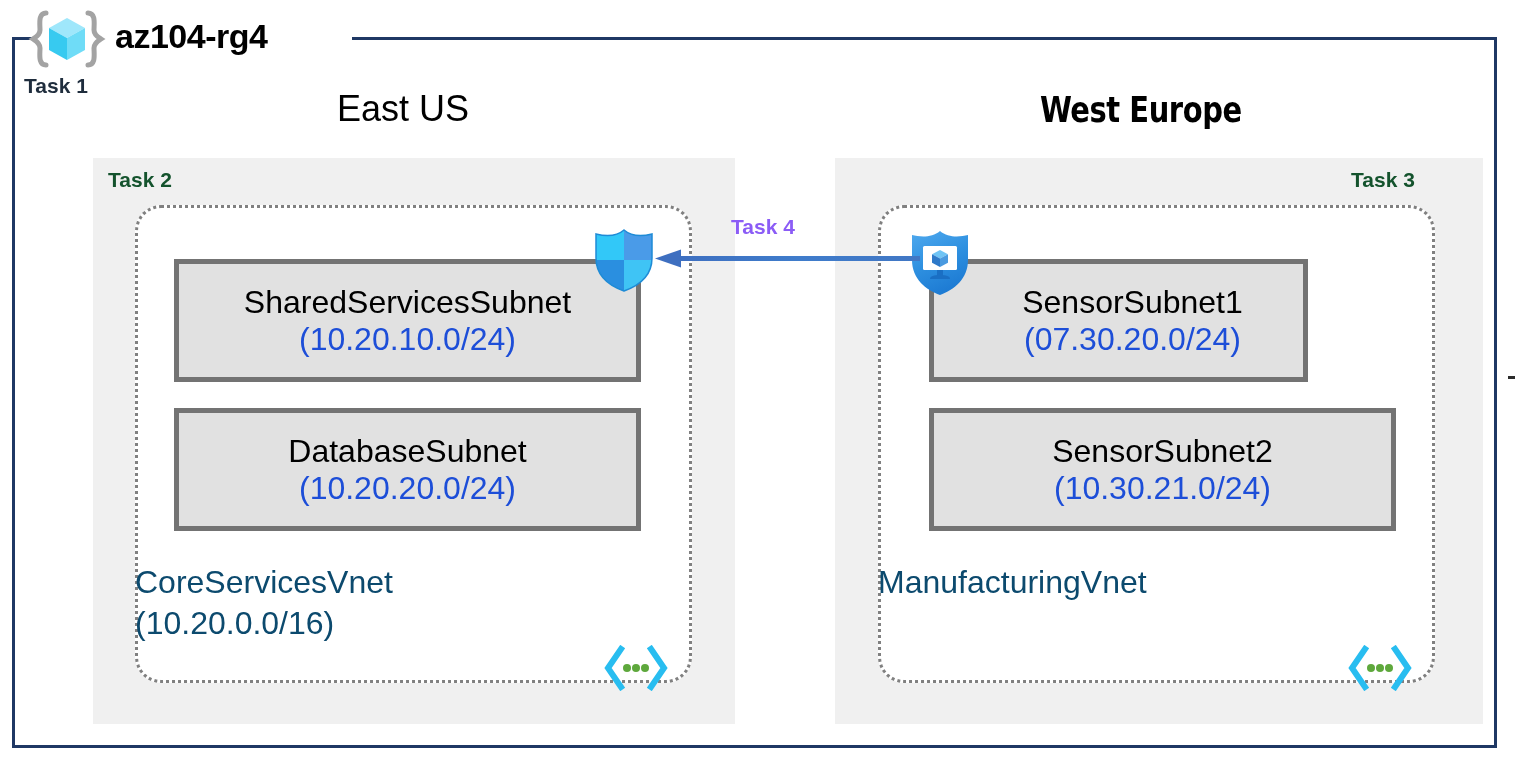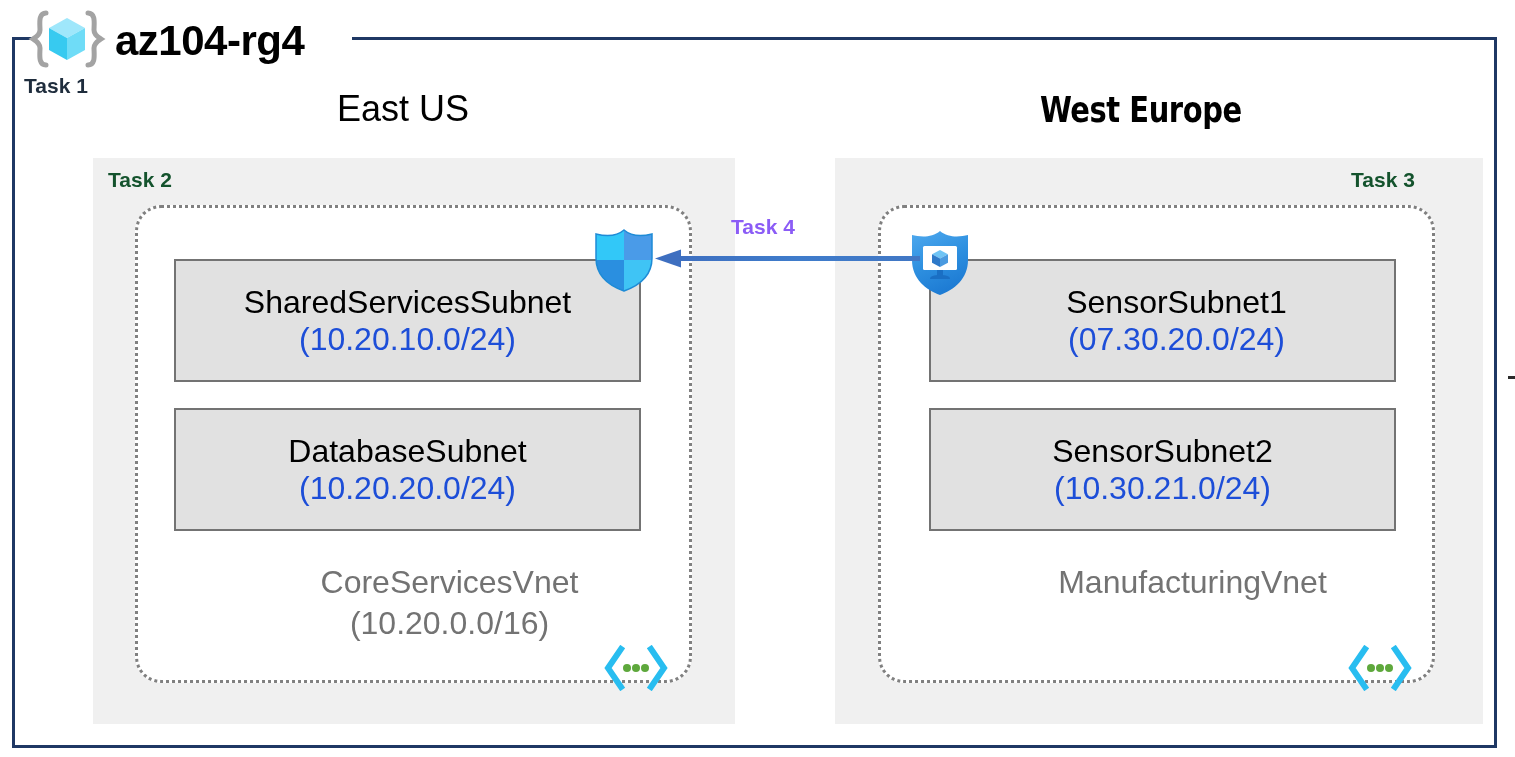--- a/index.html
+++ b/index.html
@@ -21,21 +21,21 @@
   .rg-top-seg{position:absolute;height:3px;background:#1F3864;top:37px;}
   #rg-top-left{left:12px;width:22px;}
   #rg-top-right{left:352px;width:1145px;}
 
   
   #rg-icon{position:absolute;left:28px;top:10px;width:78px;height:58px;}
 
   
   #rg-title{
     position:absolute;left:115px;top:17px;
-    font-size:42px;font-weight:700;color:#000000;
+    font-size:34px;font-weight:700;color:#000000;
     letter-spacing:-0.5px;white-space:nowrap;
   }
 
   
   #task1-label{
     position:absolute;left:24px;top:74px;
     font-size:21px;font-weight:700;color:#1F2D3D;white-space:nowrap;
   }
 
   
@@ -67,35 +67,35 @@
   .vnet-box{
     position:absolute;box-sizing:border-box;
     border:3px dotted #808080;border-radius:26px;background:#FFFFFF;
   }
   #vnet-box-0{left:135px;top:205px;width:557px;height:478px;}
   #vnet-box-1{left:878px;top:205px;width:557px;height:478px;}
 
   
   .subnet-box{
     position:absolute;box-sizing:border-box;
-    background:#E1E1E1;border:2px solid #737373;
+    background:#E1E1E1;border:5px solid #737373;
     display:flex;flex-direction:column;align-items:center;justify-content:center;
   }
   .subnet-name{font-size:32px;color:#000000;line-height:1.14;white-space:nowrap;}
   .subnet-cidr{font-size:32px;color:#1d4ed8;line-height:1.14;white-space:nowrap;}
 
   #subnet-0-0{left:174px;top:259px;width:467px;height:123px;}
   #subnet-0-1{left:174px;top:408px;width:467px;height:123px;}
-  #subnet-1-0{left:929px;top:259px;width:467px;height:123px;padding-left:28px;}
+  #subnet-1-0{left:929px;top:259px;width:379px;height:123px;padding-left:28px;}
   #subnet-1-1{left:929px;top:408px;width:467px;height:123px;}
 
   
   .vnet-caption{
-    position:absolute;width:557px;text-align:center;
-    font-size:32px;color:#737373;line-height:1.28;padding-left:36px;
+    position:absolute;width:557px;
+    font-size:32px;color:#0c4a6e;line-height:1.28;
   }
   #vnet-caption-0{left:135px;top:562px;}
   #vnet-caption-1{left:878px;top:562px;}
 
   
   .vnet-glyph{position:absolute;width:66px;height:46px;}
   #vnet-glyph-0{left:603px;top:645px;}
   #vnet-glyph-1{left:1347px;top:645px;}
 
   

